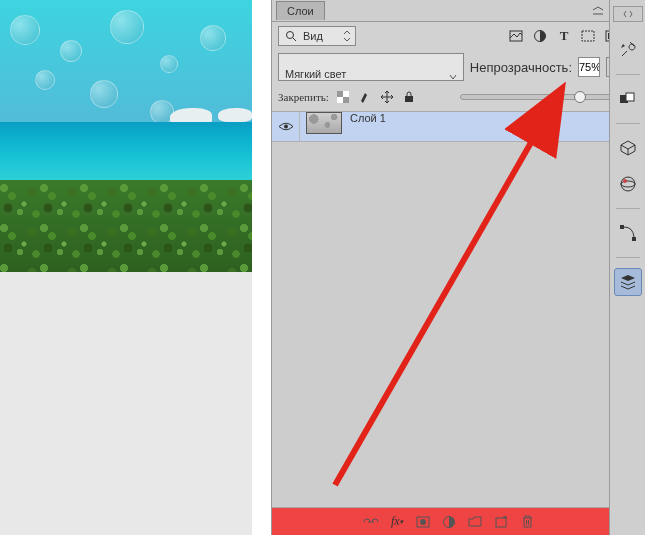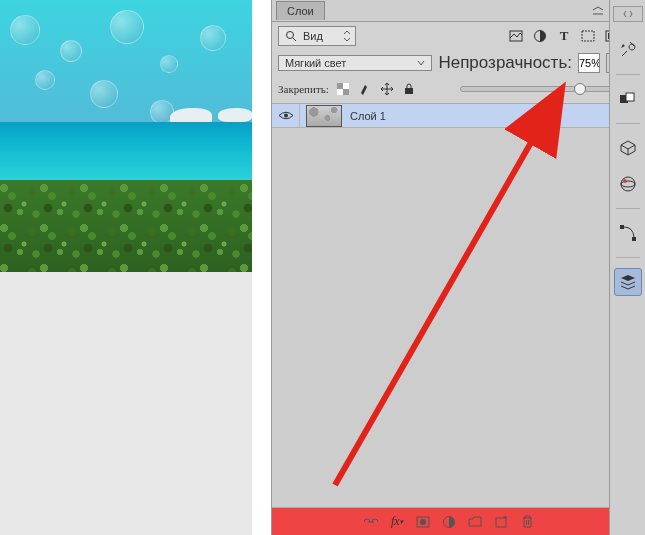--- a/index.html
+++ b/index.html
@@ -22,32 +22,32 @@
 .tb-ico { width: 14px; height: 14px; display: flex; align-items: center; justify-content: center; }
 
 .toolbar-row { padding: 4px 6px; display: flex; align-items: center; gap: 4px; background: #d2d2d2; }
 .view-select { flex: 0 0 auto; display: flex; align-items: center; border: 1px solid #888; background: #e5e5e5; height: 20px; padding: 0 4px; }
 .view-select .mag { margin-right: 4px; }
 .view-select .arrow { margin-left: 20px; }
 .row-icons { margin-left: auto; display: flex; gap: 8px; align-items: center; }
 .ico { width: 16px; height: 16px; display: inline-flex; align-items: center; justify-content: center; color: #333; }
 
 .blend-row { padding: 3px 6px 6px; display: flex; align-items: center; gap: 6px; }
-.blend-select { flex: 1; border: 1px solid #888; background: #e5e5e5; height: 16px; display: flex; align-items: center; padding: 0 6px; gap: 44px; }
+.blend-select { flex: 1; border: 1px solid #888; background: #e5e5e5; height: 28px; display: flex; align-items: flex-end; padding: 0 6px; gap: 44px; }
 .blend-select .arrow { margin-left: auto; }
-.opacity-label { font-size: 17px; }
+.opacity-label { font-size: 13px; }
 .opacity-input { width: 22px; height: 20px; border: 1px solid #888; background: #fff; text-align: center; font-size: 11px; }
 .opacity-drop { width: 14px; height: 20px; border: 1px solid #888; background: #d0d0d0; display: flex; align-items: center; justify-content: center; }
 
 .lock-row { padding: 2px 6px 6px; display: flex; align-items: center; gap: 6px; border-bottom: 1px solid #aaa; font-family: Liberation Serif, serif; }
 .lock-row .slider-track { margin-left: auto; width: 160px; height: 6px; background: #c5c5c5; border: 1px solid #999; border-radius: 3px; position: relative; }
 .slider-thumb { position: absolute; top: -4px; left: 75%; transform: translateX(-50%); width: 12px; height: 12px; background: #f0f0f0; border: 1px solid #777; border-radius: 50%; }
 
 .layers-list { flex: 1; background: #cdcdcd; overflow: hidden; }
-.layer-row { display: flex; align-items: center; height: 24px; border-bottom: 1px solid #b0b0b0; background: #cdcdcd; }
+.layer-row { display: flex; align-items: flex-start; height: 30px; border-bottom: 1px solid #b0b0b0; background: #cdcdcd; }
 .layer-row.selected { background: #c1d3f0; }
 .vis-col { width: 28px; display: flex; align-items: center; justify-content: center; border-right: 1px solid #b8b8b8; height: 100%; }
 .thumb { width: 36px; height: 22px; margin: 0 8px 0 6px; border: 1px solid #555; background: #fff; }
 .thumb.t1 { background: linear-gradient(180deg,#d0d0d0,#aaa); position:relative; overflow:hidden; }
 .thumb.t1::after{content:"";position:absolute;inset:0;background-image:radial-gradient(circle at 20% 30%,#999 15%,transparent 16%),radial-gradient(circle at 60% 60%,#999 12%,transparent 13%),radial-gradient(circle at 80% 20%,#999 10%,transparent 11%);}
 .thumb.t2 { background: linear-gradient(180deg,#5ec6e8 0%,#5ec6e8 50%,#0a9ec4 50%,#3a8a2a 70%,#3a8a2a 100%); }
 .layer-name { font-size: 11px; }
 .lock-mark { margin-left: auto; margin-right: 10px; opacity: .6; }
 
 .panel-footer { height: 28px; background: #ef4444; border-top: 1px solid #aaa; display: flex; align-items: center; justify-content: center; gap: 10px; font-style: italic; color: #555; }

